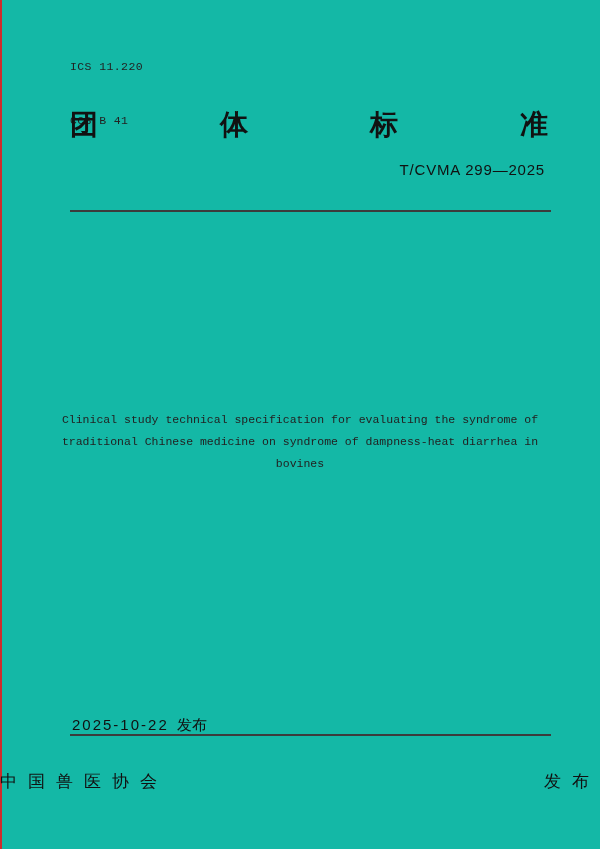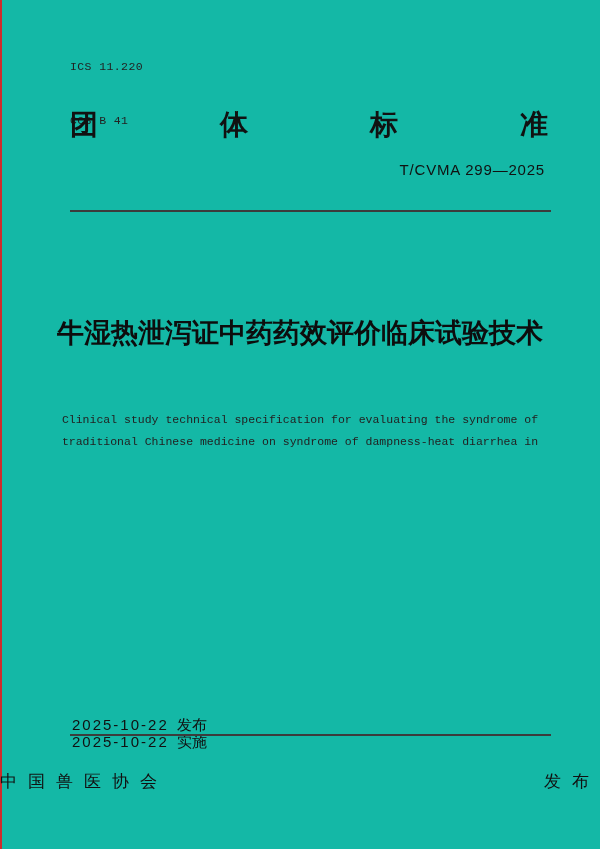--- a/index.html
+++ b/index.html
@@ -144,36 +144,32 @@
     <span>体</span>
     <span>标</span>
     <span>准</span>
   </div>
 
   <div class="std-number">T/CVMA 299—2025</div>
 
   <div class="rule rule-top"></div>
 
   <div class="title-zh">
-    <div>牛湿热泄泻证中药药效评价临床试验技术</div>
   </div>
 
   <div class="title-en">
     <div>Clinical study technical specification for evaluating the syndrome of</div>
     <div>traditional Chinese medicine on syndrome of dampness-heat diarrhea in</div>
+    <div>bovines</div>
   </div>
 
   <div class="dates-row">
     <div>
       <span class="date-num">2025-10-22</span>
       <span class="date-label">发布</span>
-    </div>
-    <div>
-      <span class="date-num">2025-10-22</span>
-      <span class="date-label">实施</span>
     </div>
   </div>
 
   <div class="rule rule-bottom"></div>
 
   <div class="publisher-row">
     <span>中国兽医协会</span>
     <span>发布</span>
   </div>
 

